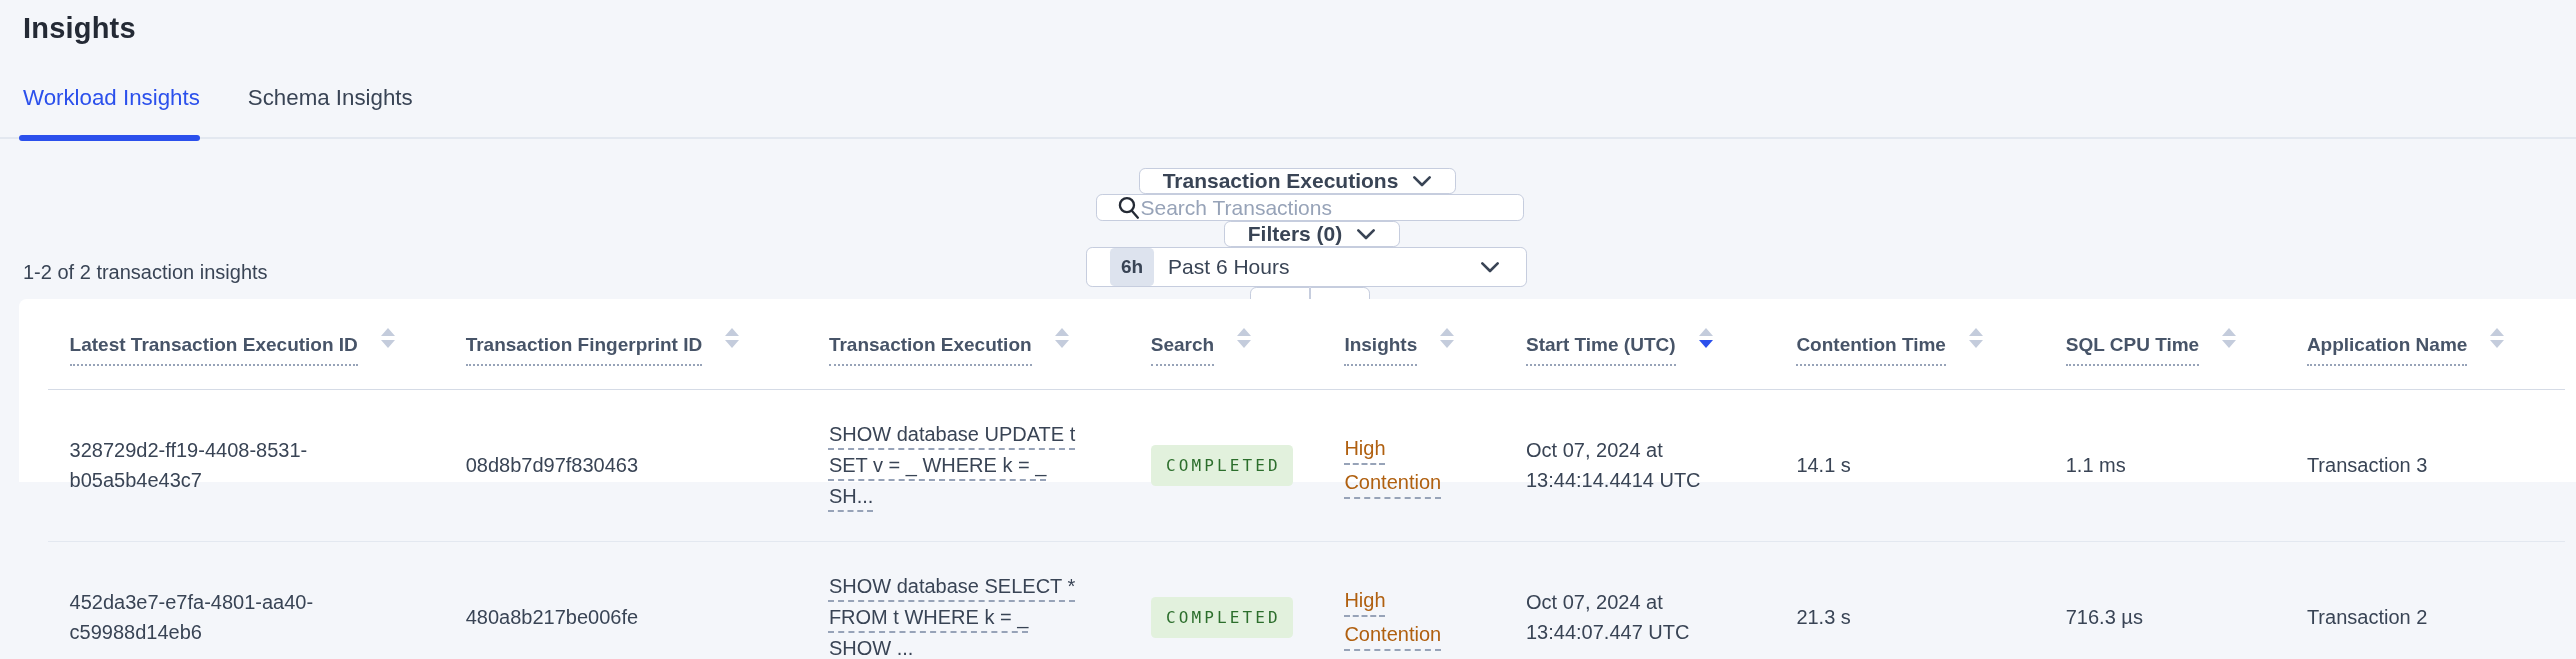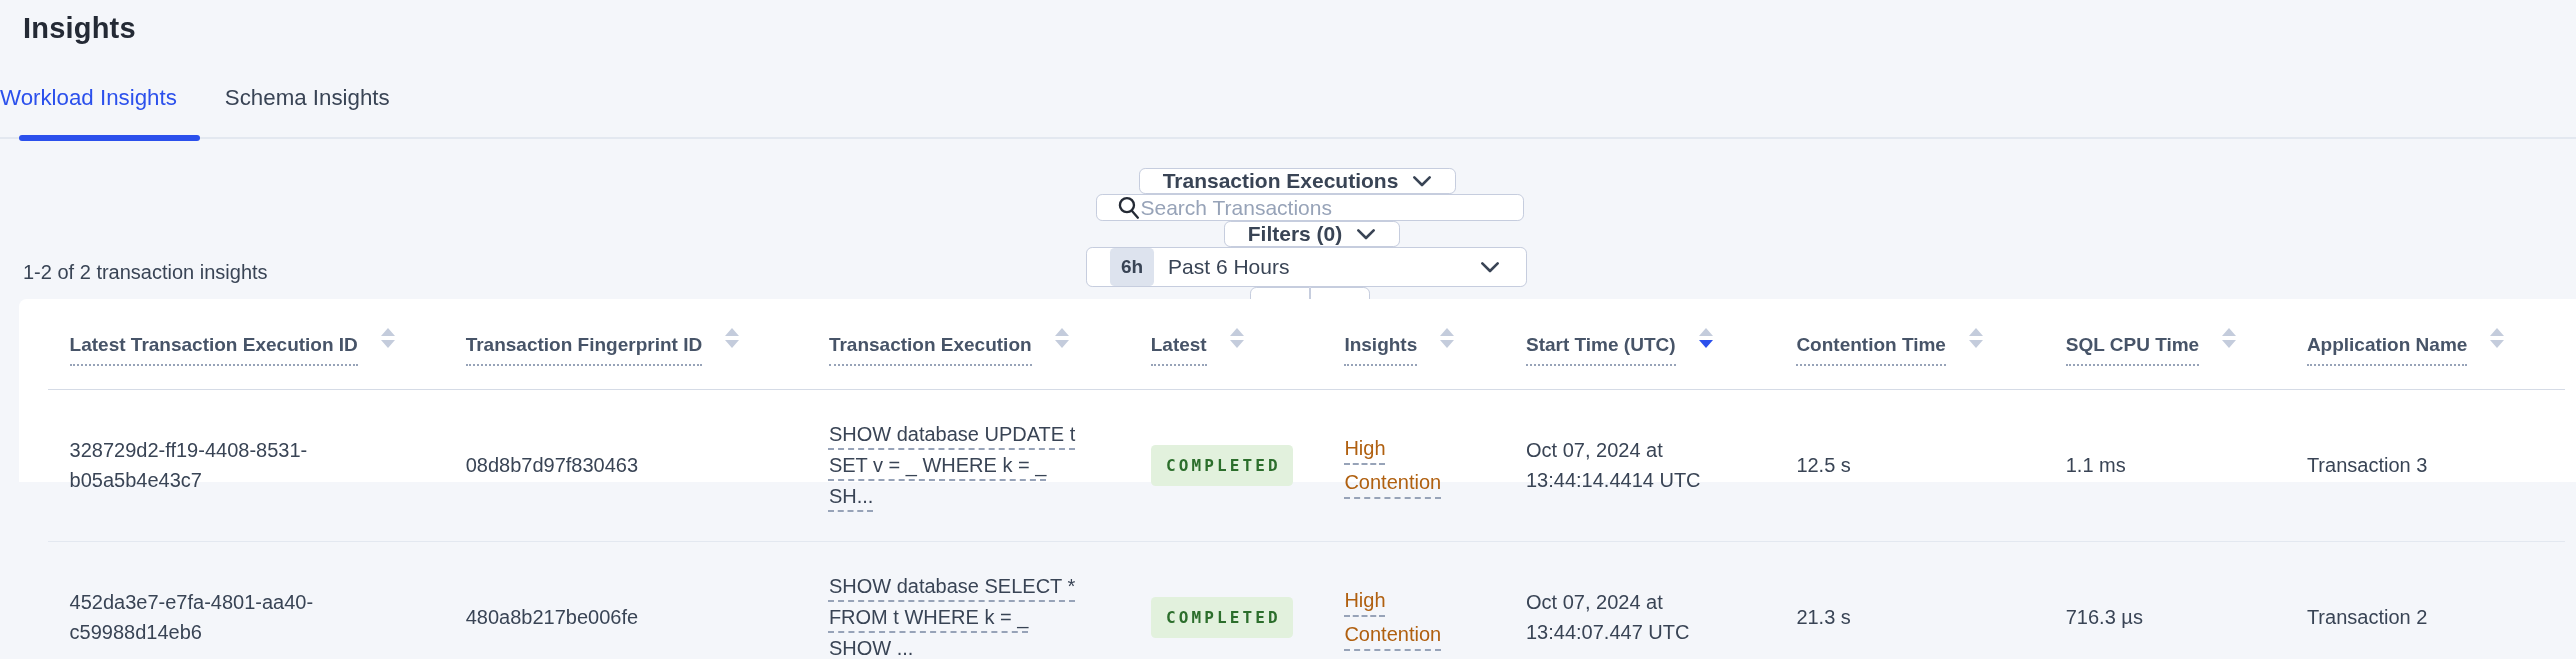--- a/index.html
+++ b/index.html
@@ -14,21 +14,21 @@
 
   
   .page-title {
     font-size: 29px; font-weight: bold;
     color: var(--text-title, #242a35);
     padding: 12.3px 0 0 23px;
     letter-spacing: 0.2px;
   }
 
   
-  .tabs { position: relative; margin-top: 40px; height: 54px; }
+  .tabs { position: relative; margin-top: 40px; padding-left: 23px; height: 54px; }
   .tabs-row { display: flex; gap: 48px; }
   .tab {
     font-size: 22.3px; color: var(--text-primary, #394455);
     cursor: pointer; padding-bottom: 20px;
   }
   .tab.active { color: var(--accent, #2b50ec); }
   .tabs-underline {
     position: absolute; left: 0; right: 0; bottom: 0;
     height: 2.3px; background: var(--border-light, #e3e8f0);
   }
@@ -134,21 +134,21 @@
     display: inline-block; max-width: 266px;
     color: var(--text-primary, #394455); cursor: pointer;
     text-decoration: underline dashed;
     text-decoration-color: var(--underline-color, #97a3b8);
     text-decoration-thickness: 1.5px; text-underline-offset: 7.7px;
     line-height: 1.55;
   }
   .status-badge {
     display: inline-block;
     font-family: "DejaVu Sans Mono", monospace;
-    font-size: 16px; font-weight: bold; letter-spacing: 3.1px;
+    font-size: 16px; font-weight: normal; letter-spacing: 3.1px;
     color: var(--status-completed-text, #2c6e2c);
     background: var(--status-completed-bg, #e2f1dd);
     border-radius: 4.6px; padding: 9.2px 12.3px 7.7px 15.4px;
   }
   .insight-link {
     display: inline-block; max-width: 131px;
     color: var(--insight-link, #b06010); cursor: pointer;
     text-decoration: underline dashed;
     text-decoration-color: var(--underline-color, #97a3b8);
     text-decoration-thickness: 1.5px; text-underline-offset: 7.7px;
@@ -260,21 +260,21 @@
             <span class="th-inner">
                 <span class="th-label">Transaction Execution</span>
             <span class="sort">
                   <span class="caret up"></span>
                   <span class="caret down"></span>
                 </span>
               </span>
           </th>
           <th>
             <span class="th-inner">
-                <span class="th-label">Latest</span>
+                <span class="th-label">Search</span>
             <span class="sort">
                   <span class="caret up"></span>
                   <span class="caret down"></span>
                 </span>
               </span>
           </th>
           <th>
             <span class="th-inner">
                 <span class="th-label">Insights</span>
             <span class="sort">
@@ -322,21 +322,21 @@
         </tr>
       </thead>
       <tbody>
         <tr class="row-1">
           <td class="first"><span class="id-text">328729d2-ff19-4408-8531-b05a5b4e43c7</span></td>
           <td><span>08d8b7d97f830463</span></td>
           <td><span class="stmt-link">SHOW database UPDATE t SET v = _ WHERE k = _ SH...</span></td>
           <td><span class="status-badge">COMPLETED</span></td>
           <td><span class="insight-link">High Contention</span></td>
           <td><span class="time-cell">Oct 07, 2024 at 13:44:14.4414 UTC</span></td>
-          <td><span>12.5 s</span></td>
+          <td><span>14.1 s</span></td>
           <td><span>1.1 ms</span></td>
           <td><span>Transaction 3</span></td>
         </tr>
         <tr class="row-2">
           <td class="first"><span class="id-text">452da3e7-e7fa-4801-aa40-c59988d14eb6</span></td>
           <td><span>480a8b217be006fe</span></td>
           <td><span class="stmt-link">SHOW database SELECT * FROM t WHERE k = _ SHOW ...</span></td>
           <td><span class="status-badge">COMPLETED</span></td>
           <td><span class="insight-link">High Contention</span></td>
           <td><span class="time-cell">Oct 07, 2024 at 13:44:07.447 UTC</span></td>

